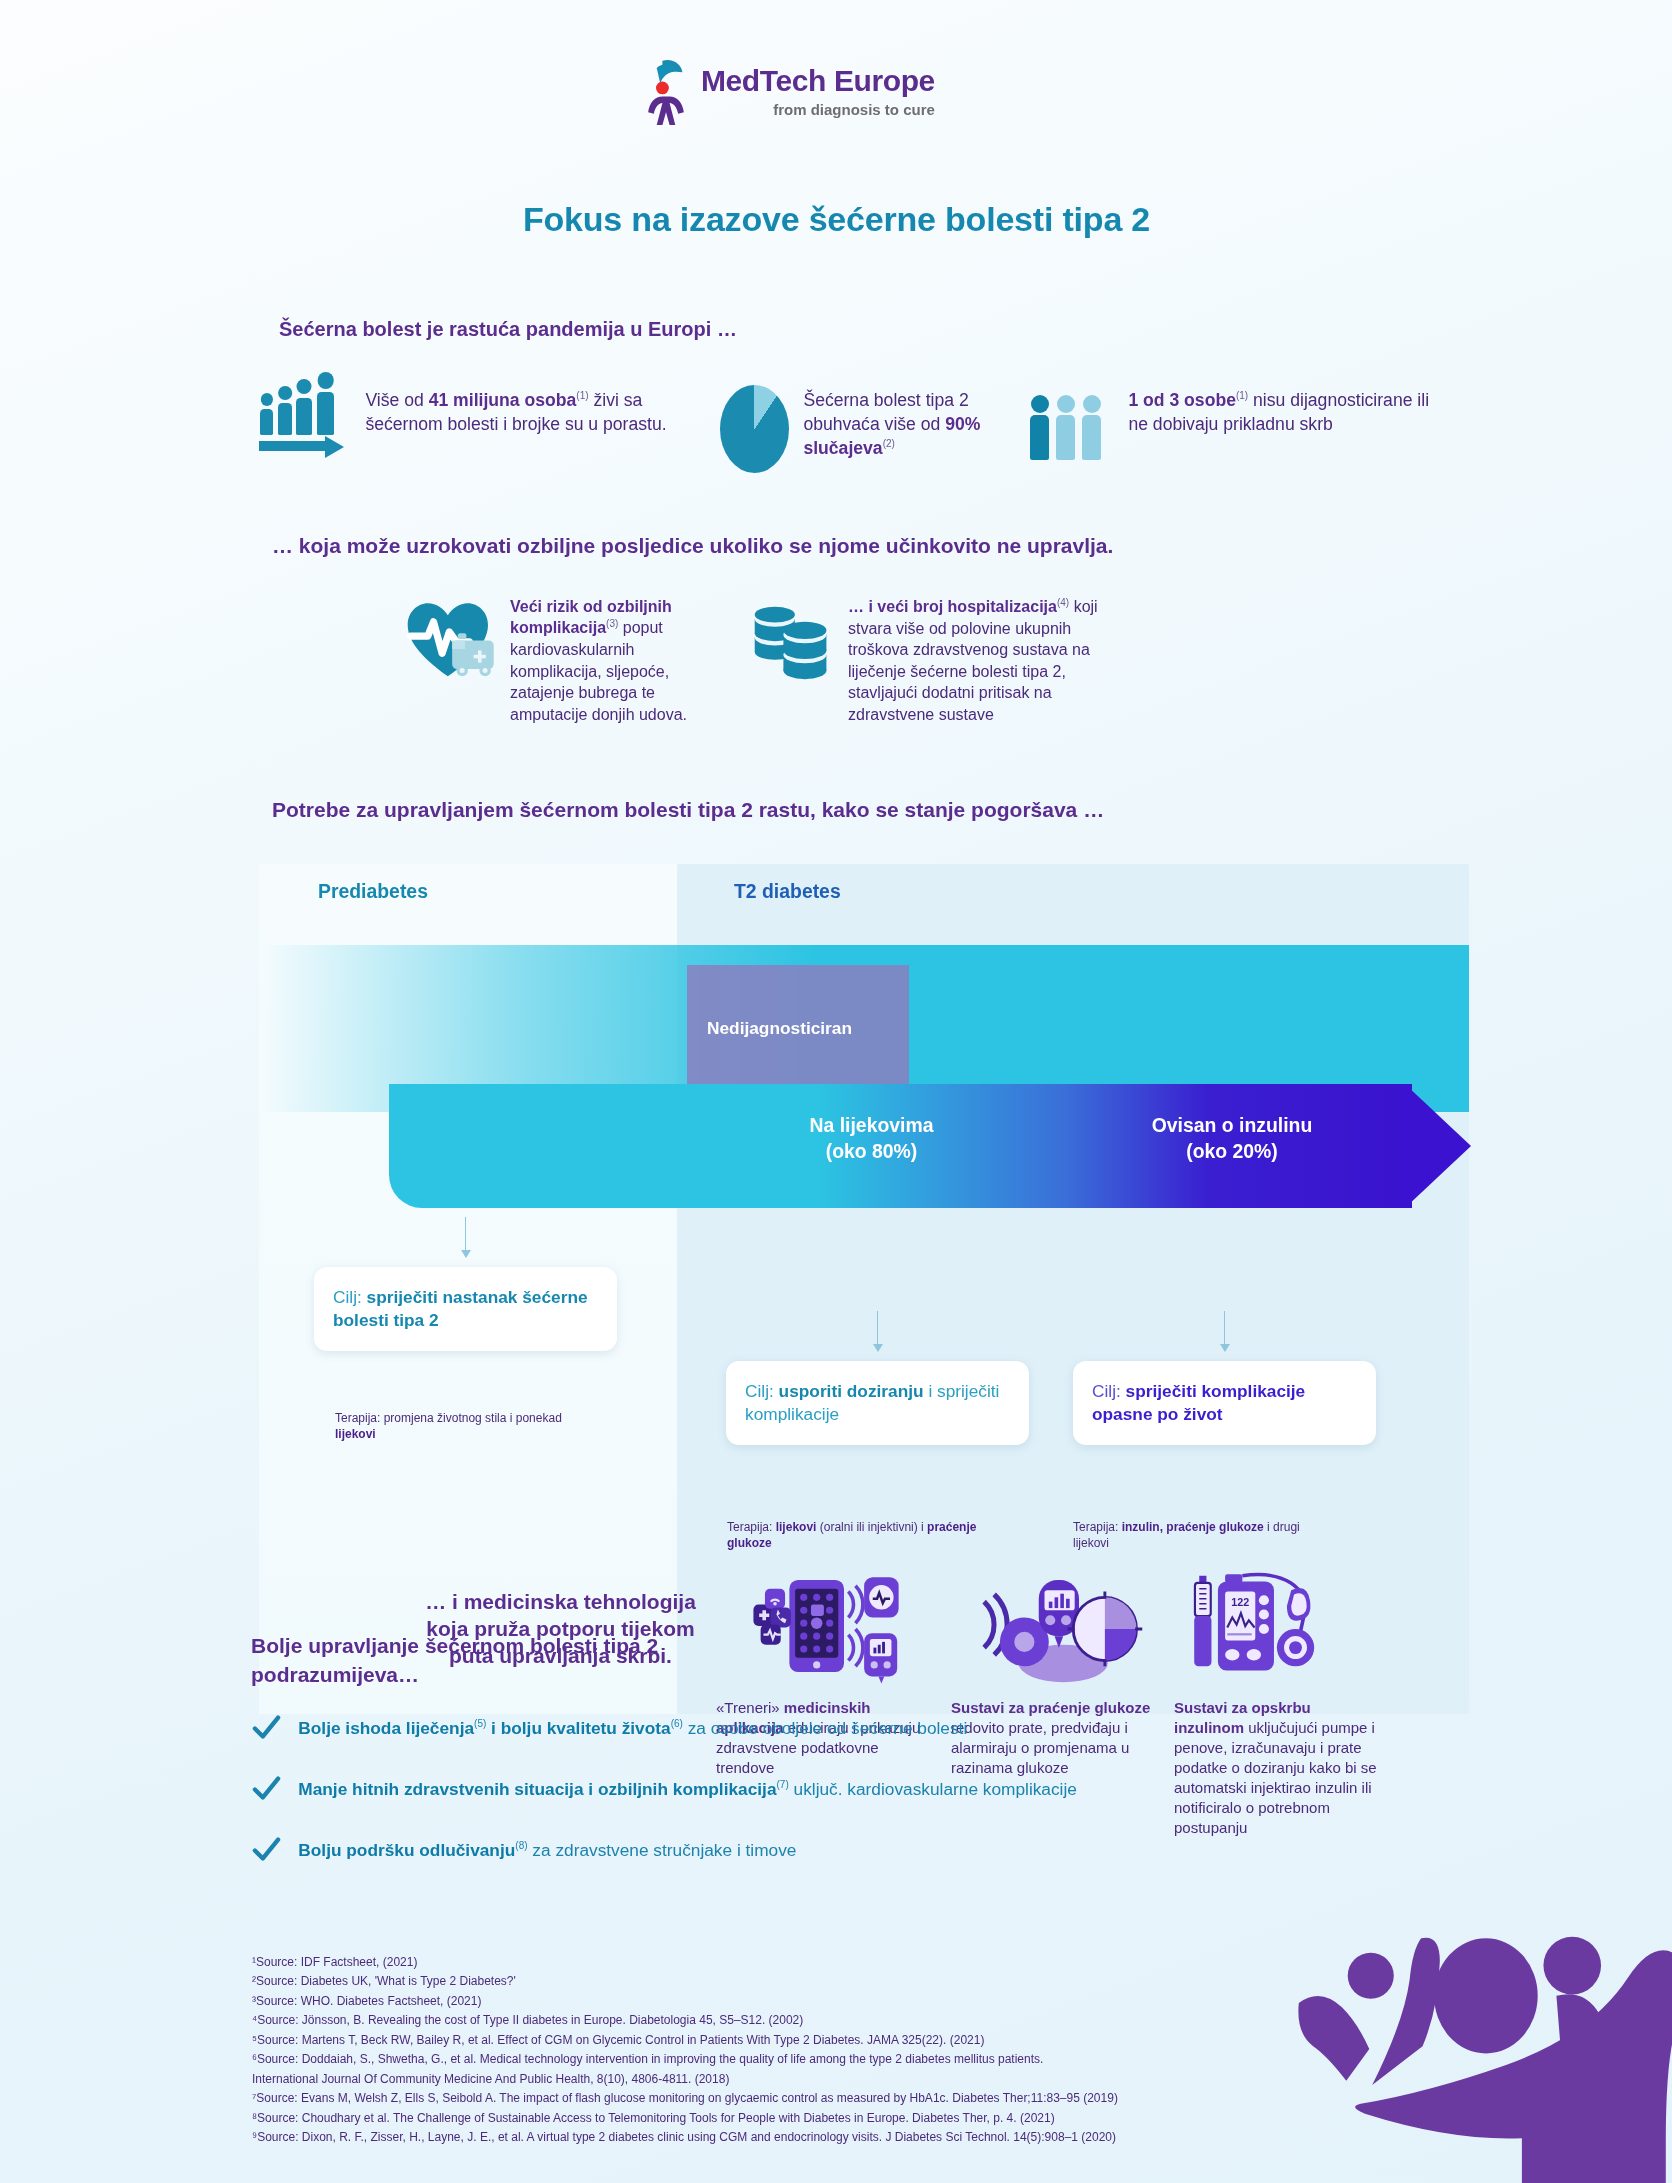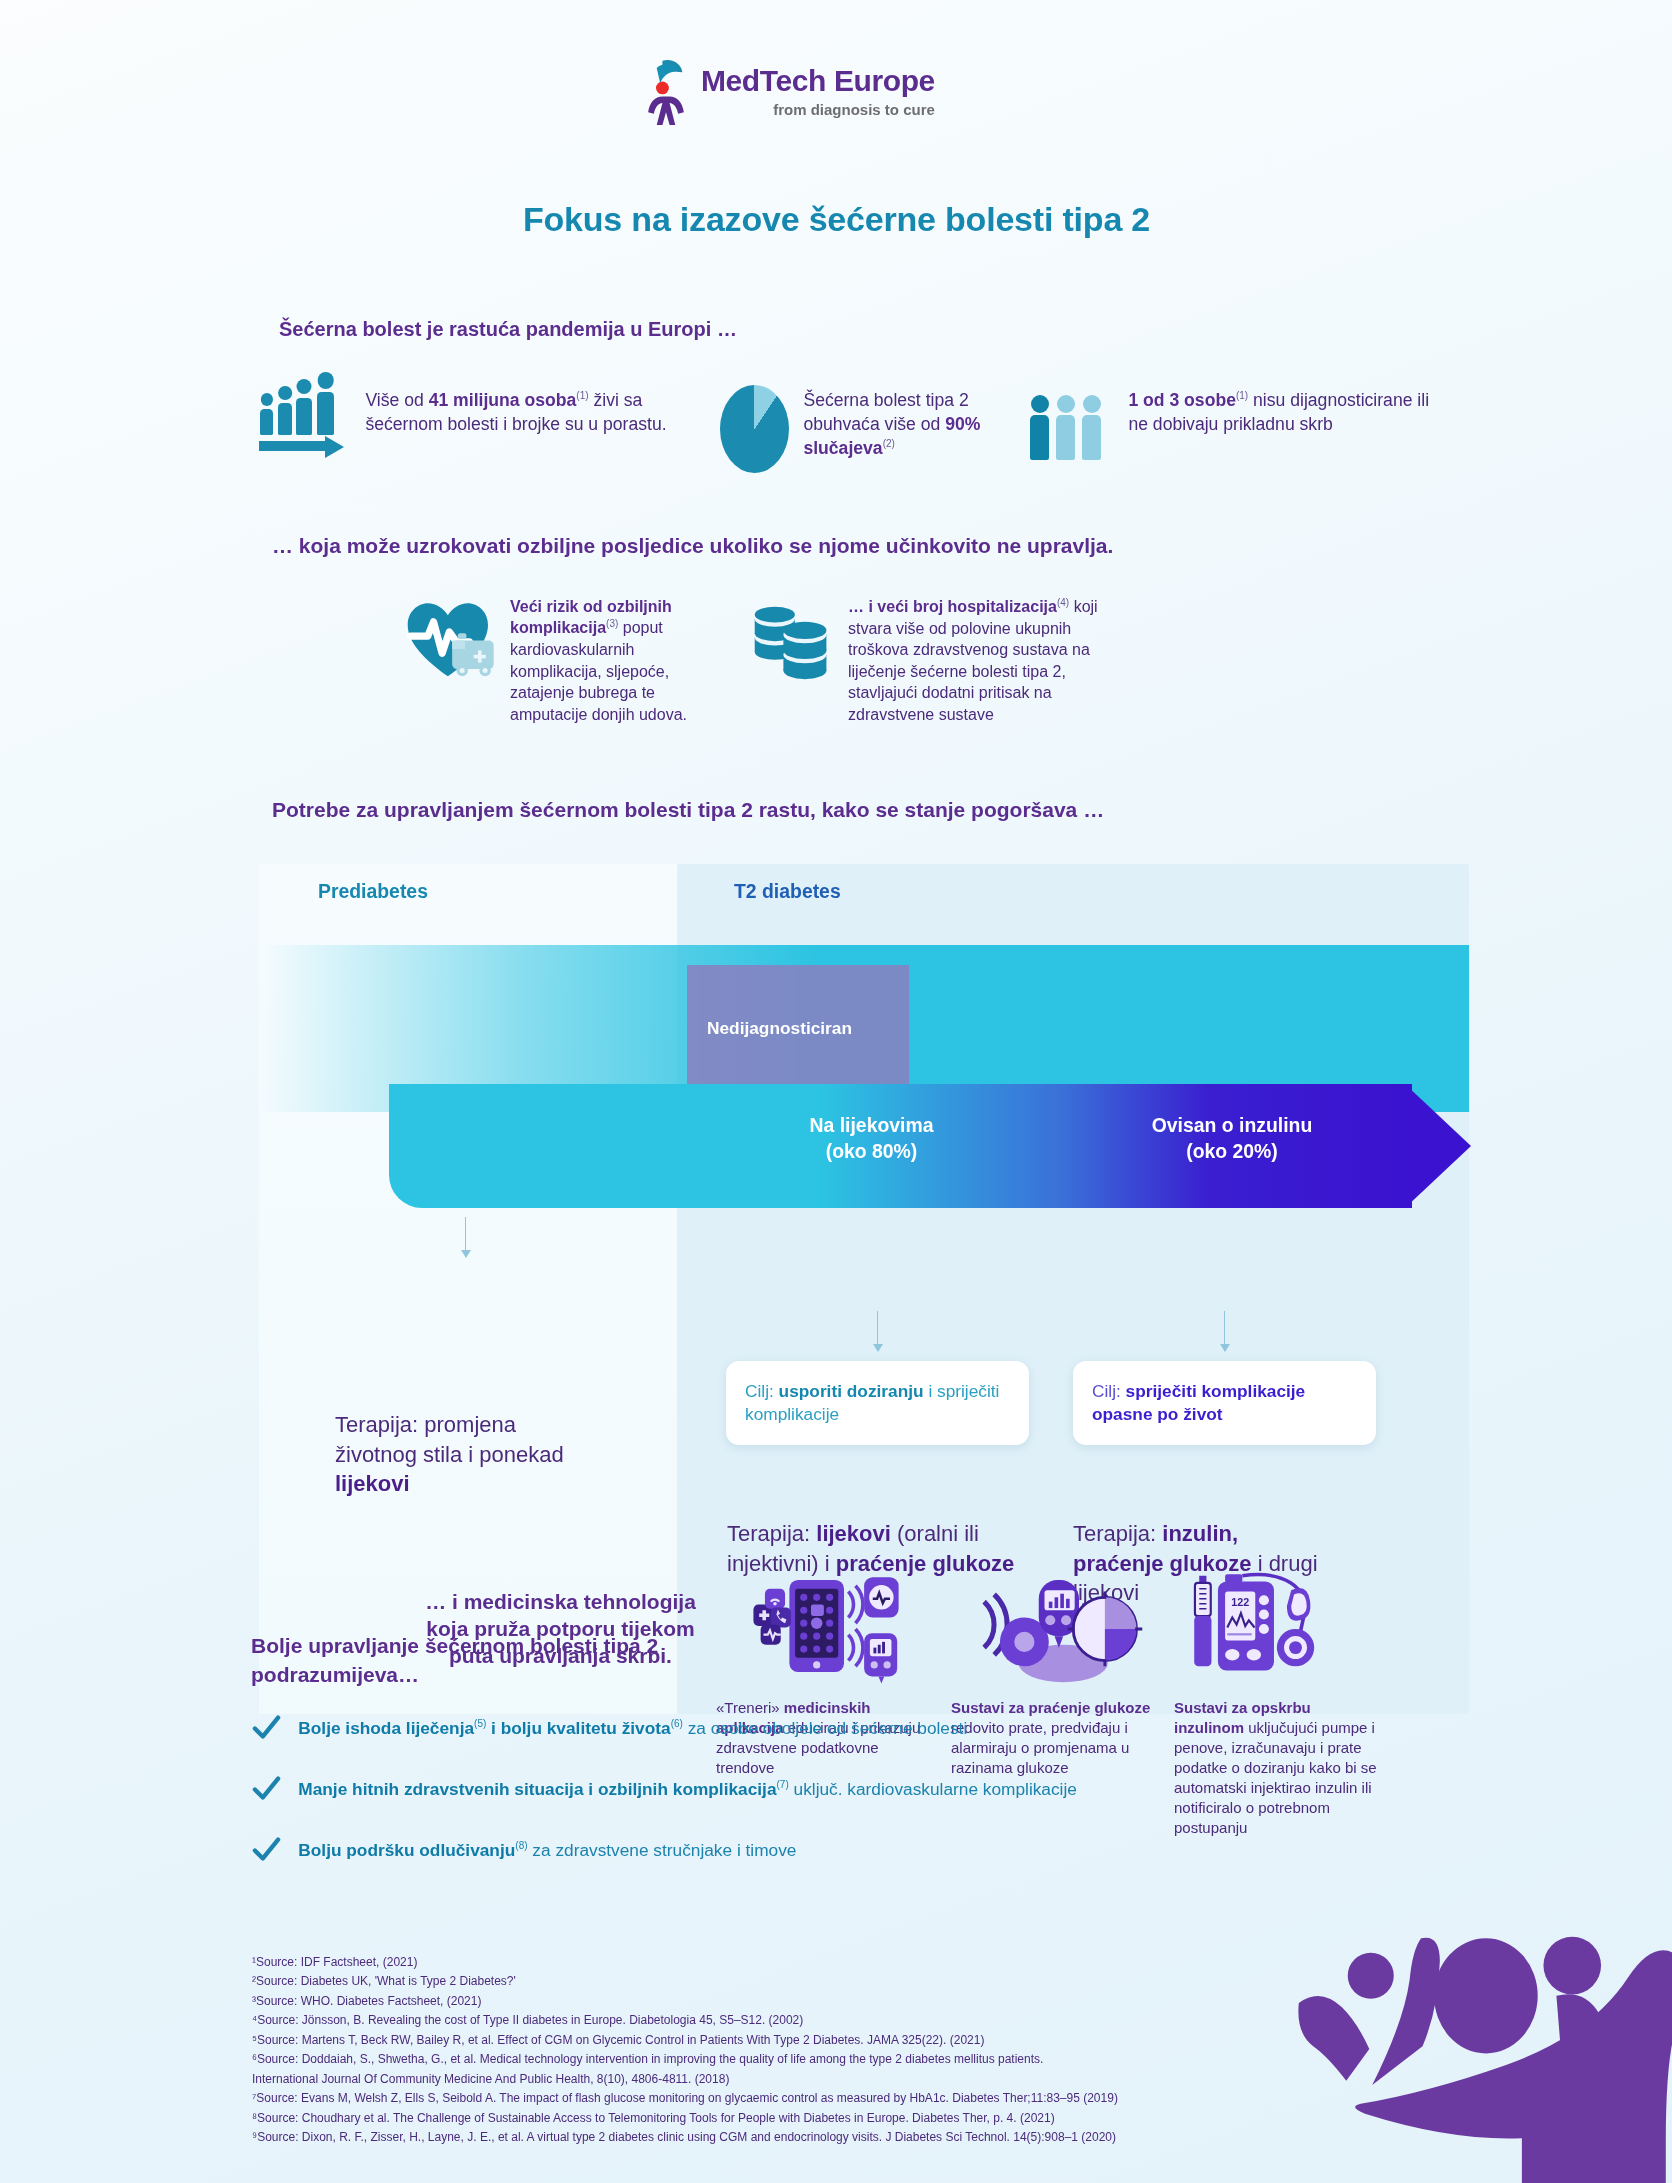--- a/index.html
+++ b/index.html
@@ -110,21 +110,21 @@
   .goalbox { position:absolute; background:#fff; border-radius:13px;
      box-shadow:0 2.2px 10px rgba(90,130,170,.16); padding:19px 19px; }
   .goalbox .lead { font-size:17.3px; line-height:1.32; }
   #gb1 { left:55px; top:403px; width:303px; }
   #gb1 .lead { color:#2a9fc4; } #gb1 b { color:#1688b0; font-weight:700; }
   #gb2 { left:467px; top:497px; width:303px; }
   #gb2 .lead { color:#2a9fc4; } #gb2 b { color:#1688b0; font-weight:700; }
   #gb3 { left:814px; top:497px; width:303px; }
   #gb3 .lead { color:#5a4fcf; } #gb3 b { color:#3a1fd0; font-weight:700; }
 
-  .ther { position:absolute; font-size:22px; line-height:1.35; color:#4b2a7b; }
+  .ther { position:absolute; font-size:12px; line-height:1.35; color:#4b2a7b; }
   .ther b { font-weight:700; color:#4b1f8a; }
   #th1 { left:76px; top:546px; width:238px; }
   #th2 { left:468px; top:655px; width:288px; }
   #th3 { left:814px; top:655px; width:259px; }
 
   
   .tech-head { position:absolute; left:150px; top:725px; width:303px; text-align:center;
      font-size:21px; font-weight:700; color:#5b2d8e; line-height:1.28; }
   .tech-col { position:absolute; width:209px; }
   #tc1 { left:457px; top:702px; }
@@ -291,20 +291,25 @@
       <div class="arrow-lab" id="lab-ins">
         <div>Ovisan o inzulinu</div>
         <div>(oko 20%)</div>
       </div>
     </div>
 
     <div class="vline vdown" style="left:206px; top:353px; height:40px;"></div>
     <div class="vline vdown" style="left:618px; top:447px; height:40px;"></div>
     <div class="vline vdown" style="left:965px; top:447px; height:40px;"></div>
 
+    <div class="goalbox" id="gb1">
+      <div class="lead">
+        <span>Cilj: </span><b>spriječiti nastanak šećerne bolesti tipa 2</b><span></span>
+      </div>
+    </div>
     <div class="goalbox" id="gb2">
       <div class="lead">
         <span>Cilj: </span><b>usporiti doziranju</b><span> i spriječiti komplikacije</span>
       </div>
     </div>
     <div class="goalbox" id="gb3">
       <div class="lead">
         <span>Cilj: </span><b>spriječiti komplikacije opasne po život</b><span></span>
       </div>
     </div>

